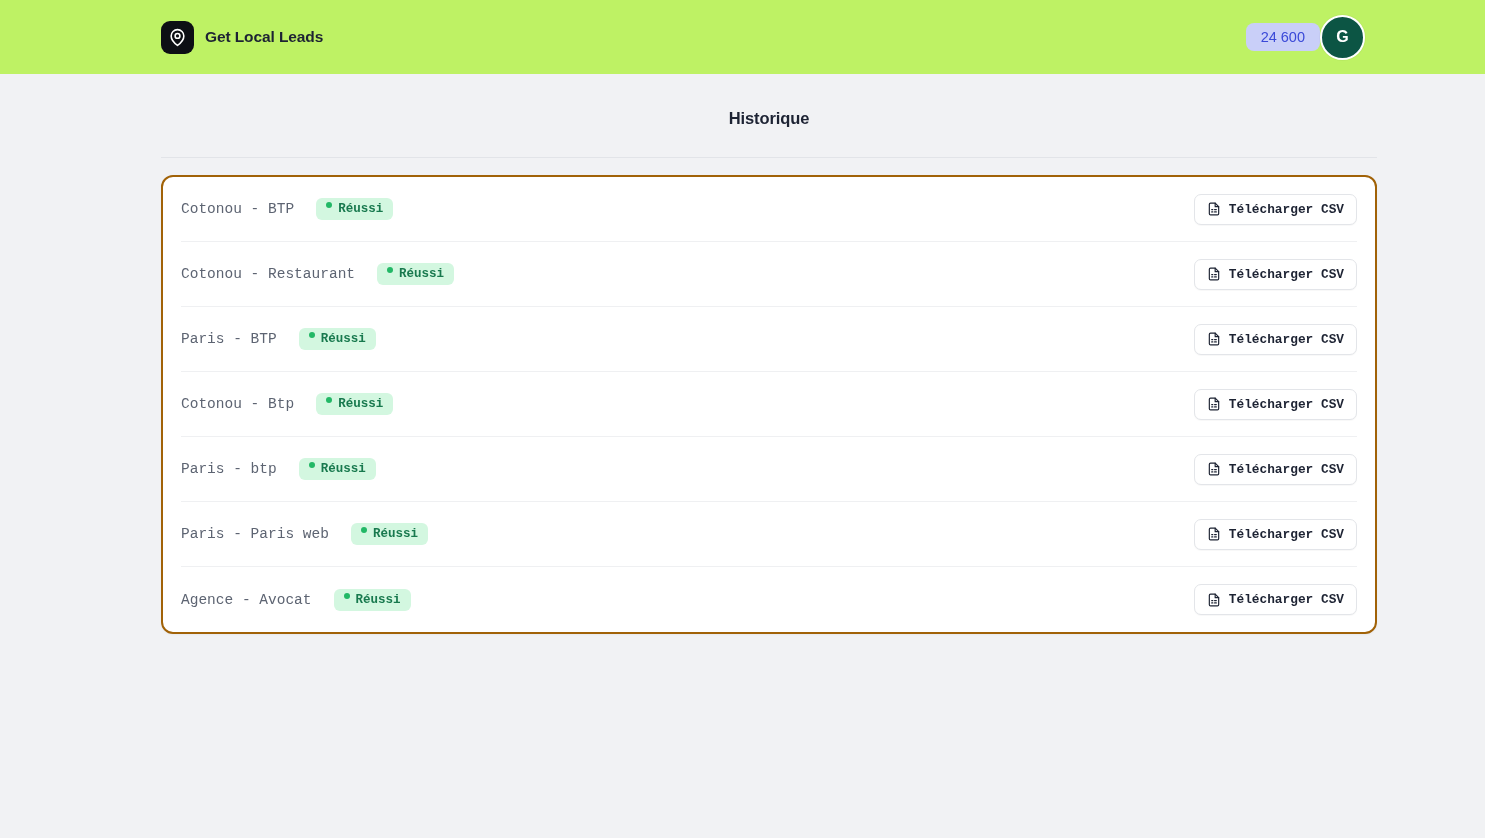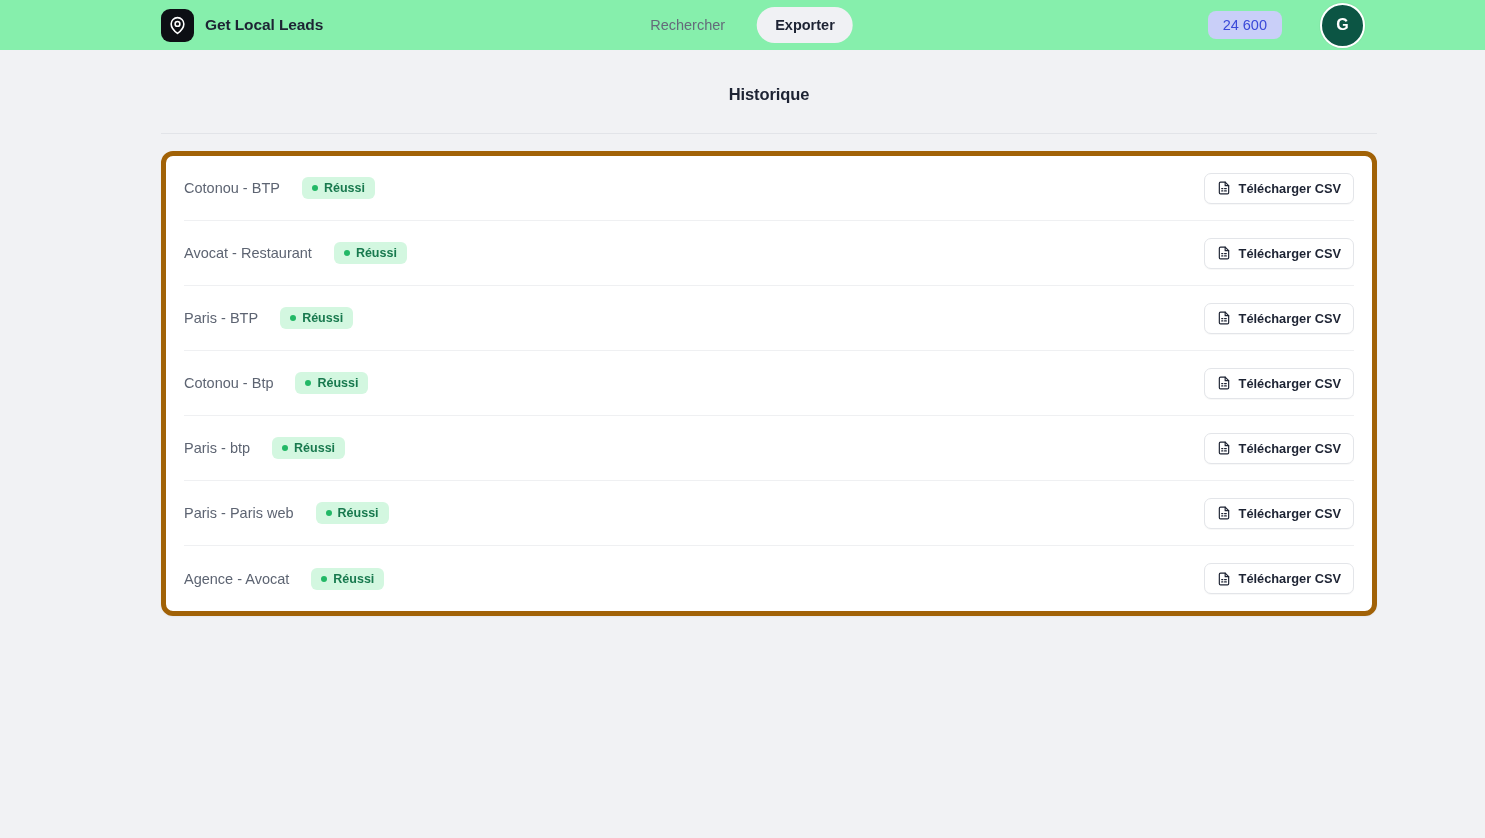--- a/index.html
+++ b/index.html
@@ -13,22 +13,22 @@
   body {
     background: #f1f2f4;
     font-family: "Liberation Sans", "DejaVu Sans", sans-serif;
     color: #1f2430;
     -webkit-font-smoothing: antialiased;
     overflow: hidden;
   }
 
   
   .header {
-    height: 50px;
-    background: #86efac;
+    height: 74px;
+    background: #bef264;
     display: flex;
     align-items: center;
     position: relative;
     padding: 0 120px 0 161px;
   }
 
   .brand {
     display: flex;
     align-items: center;
     gap: 11px;
@@ -80,21 +80,20 @@
   .nav-item.active {
     background: #f0f1f4;
     color: #1d2333;
     font-weight: 700;
   }
 
   .header-right {
     margin-left: auto;
     display: flex;
     align-items: center;
-    gap: 38px;
   }
 
   .credit-badge {
     background: #c9cff8;
     color: #3a49d8;
     font-size: 14.5px;
     padding: 6px 15px;
     border-radius: 8px;
     white-space: nowrap;
     cursor: default;
@@ -140,45 +139,45 @@
   .title-divider {
     height: 1px;
     background: #e2e4e8;
     margin: 29px 0 0 53px;
   }
 
   
   .card {
     margin: 17px 0 0 53px;
     background: #ffffff;
-    border: 5px solid #a16207;
+    border: 2px solid #a16207;
     border-radius: 12px;
     box-shadow: 0 1px 2px rgba(16, 24, 40, 0.04);
     padding: 0 18px;
+    font-family: Liberation Mono, monospace;
   }
 
   .history-row {
     display: flex;
     align-items: center;
     height: 65px;
     border-bottom: 1px solid #eff0f2;
     padding: 0 0 0 0;
   }
 
   .history-row:last-child { border-bottom: none; }
 
   .row-label {
     font-size: 14.5px;
     color: #5d6472;
     white-space: nowrap;
   }
 
   .status-badge {
     display: inline-flex;
-    align-items: center;
     gap: 6px;
     background: #d3f7e0;
     color: #18794e;
     font-size: 12.5px;
     font-weight: 700;
     padding: 4px 10px;
     border-radius: 6px;
     margin-left: 22px;
     white-space: nowrap;
   }
@@ -220,24 +219,20 @@
   <div class="brand">
     <span class="brand-logo">
       <svg width="19" height="19" viewBox="0 0 24 24" fill="none" stroke="#ffffff" stroke-width="2" stroke-linecap="round" stroke-linejoin="round">
         <path d="M20 10c0 6-8 12-8 12s-8-6-8-12a8 8 0 0 1 16 0z"></path>
         <circle cx="12" cy="10" r="3"></circle>
       </svg>
     </span>
     <span class="brand-name">Get Local Leads</span>
   </div>
 
-  <nav class="nav">
-    <button class="nav-item">Rechercher</button>
-    <button class="nav-item active">Exporter</button>
-  </nav>
 
   <div class="header-right">
     <span class="credit-badge">24 600</span>
     <div class="avatar">G</div>
   </div>
 
 </header>
 
 <main class="page">
   <div class="page-inner">
@@ -262,21 +257,21 @@
       <line x1="8" y1="13" x2="10" y2="13"></line>
       <line x1="13" y1="13" x2="16" y2="13"></line>
       <line x1="8" y1="17" x2="10" y2="17"></line>
       <line x1="13" y1="17" x2="16" y2="17"></line>
     </svg>
             </span>
             <span>Télécharger CSV</span>
           </button>
         </div>
         <div class="history-row">
-          <span class="row-label">Avocat - Restaurant</span>
+          <span class="row-label">Cotonou - Restaurant</span>
           <span class="status-badge">
             <span class="status-dot"></span>
             <span>Réussi</span>
           </span>
           <span class="row-spacer"></span>
           <button class="download-btn">
             <span>
     <svg width="14" height="14" viewBox="0 0 24 24" fill="none" stroke="#1d2333" stroke-width="2" stroke-linecap="round" stroke-linejoin="round">
       <path d="M14 2H6a2 2 0 0 0-2 2v16a2 2 0 0 0 2 2h12a2 2 0 0 0 2-2V8z"></path>
       <polyline points="14 2 14 8 20 8"></polyline>

